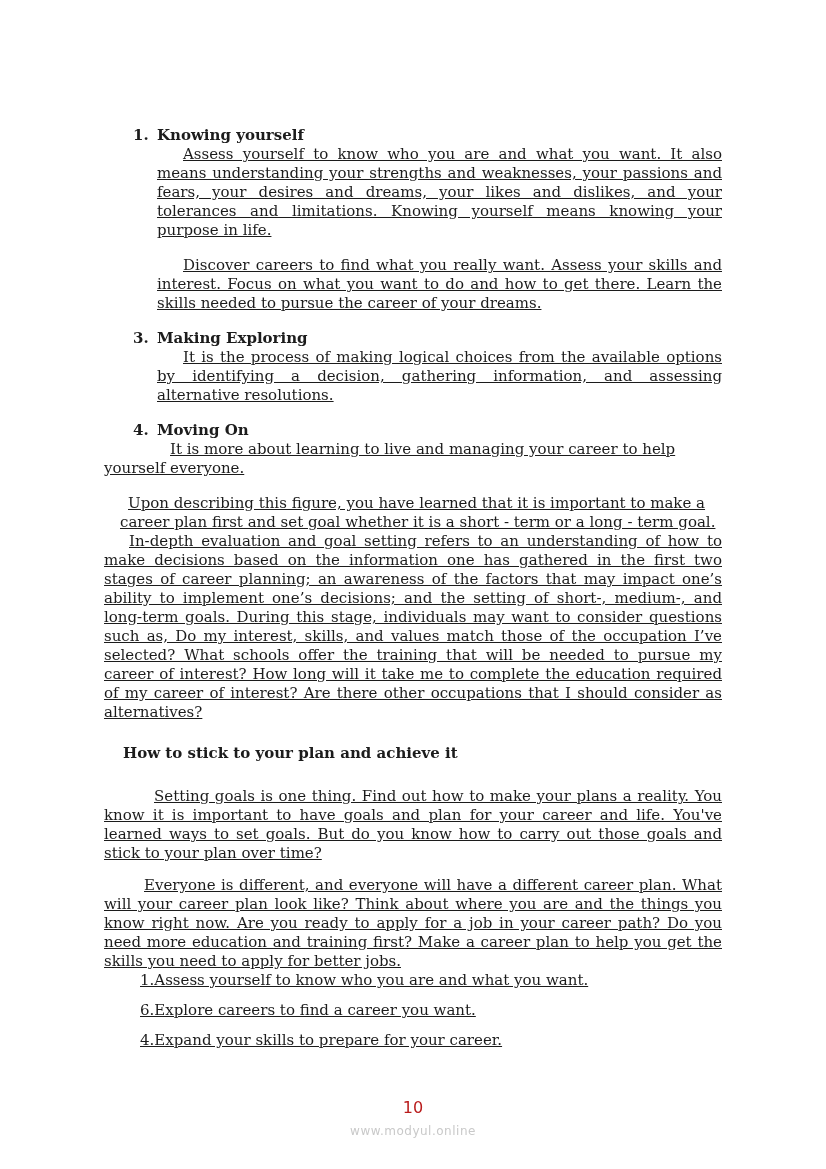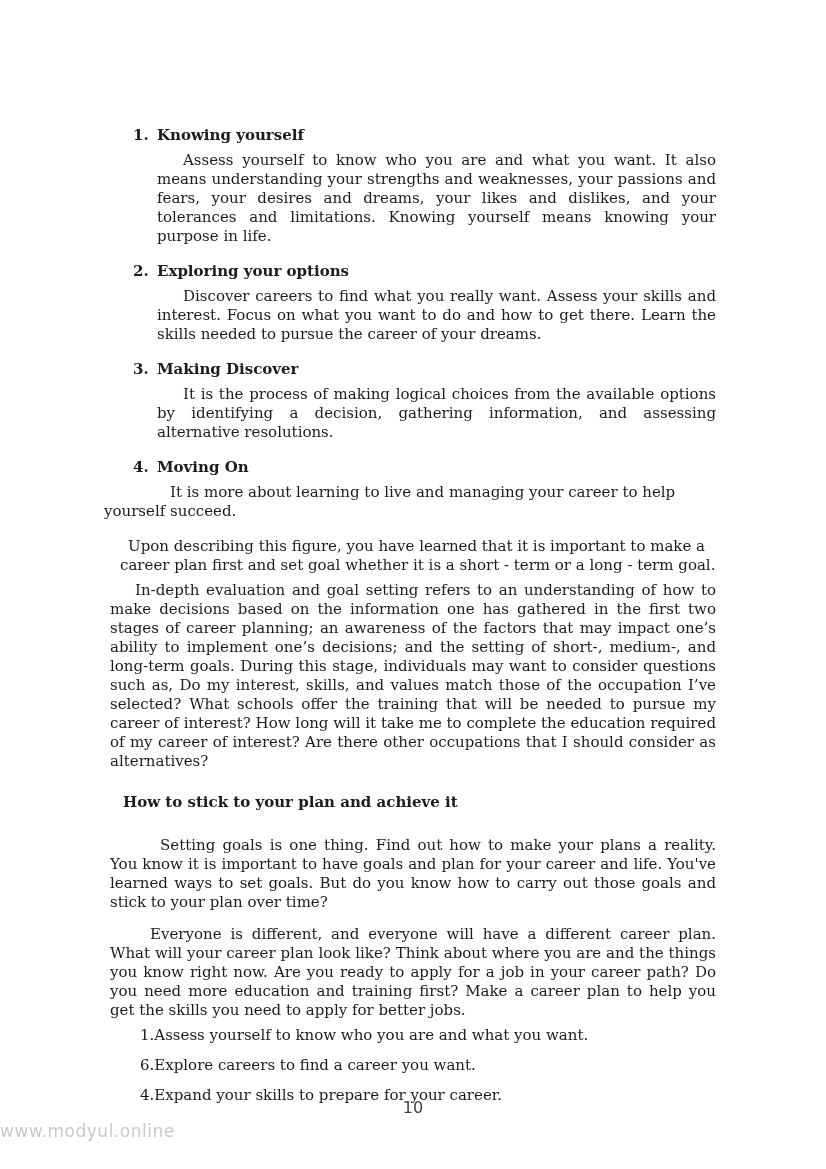--- a/index.html
+++ b/index.html
@@ -9,21 +9,21 @@
     height: 1169px;
     background: #ffffff;
     font-family: "DejaVu Serif", "Liberation Serif", serif;
     font-size: 15px;
     line-height: 19px;
     color: #1c1c1c;
     overflow: hidden;
     margin: 0 auto;
   }
   .content { position: absolute; left: 104px; right: 104px; top: 126px; }
-  p { margin: 6px; }
+  p { margin: 0; text-decoration: underline; }
 
   .stage { margin-bottom: 16px; }
   .stage-head { margin-left: 29px; font-weight: bold; }
   .stage-num { display: inline-block; width: 24px; }
   .stage-body { margin-left: 53px; text-align: justify; text-indent: 26px; }
   .stage-body.escape { margin-left: 0; text-align: left; text-indent: 66px; }
 
   .p-upon { margin-top: 14px; margin-left: 16px; text-indent: 8px; }
   .p-indepth { text-align: justify; text-indent: 25px; }
 
@@ -31,62 +31,60 @@
   .p-stick1 { text-indent: 50px; text-align: justify; }
   .p-stick2 { margin-top: 13px; text-indent: 40px; text-align: justify; }
 
   .h-six { font-weight: bold; margin: 13px 0 13px -5px; }
   .step { margin-left: 36px; margin-bottom: 11px; }
 
   .footer-pagenum {
     position: absolute; left: 0; right: 0; top: 1098px;
     text-align: center;
     font-family: "DejaVu Sans", "Liberation Sans", sans-serif;
-    font-size: 16px; color: #404040;
+    font-size: 16px; color: #b91c1c;
   }
   .footer-watermark {
     position: absolute; left: 0; right: 0; top: 1122px;
+    text-align: center;
     font-family: "DejaVu Sans", "Liberation Sans", sans-serif;
-    font-size: 17px; letter-spacing: 0.5px;
+    font-size: 12px; letter-spacing: 0.5px;
     color: #c9c9c9;
   }
 </style>
 </head>
 <body>
 
 <div class="page">
   <div class="content">
 
     <section>
       <div class="stage">
         <div class="stage-head">
           <span class="stage-num">1.</span><span>Knowing yourself</span>
         </div>
         <p class="stage-body">Assess yourself to know who you are and what you want. It also means understanding your strengths and weaknesses, your passions and fears, your desires and dreams, your likes and dislikes, and your tolerances and limitations. Knowing yourself means knowing your purpose in life.</p>
       </div>
 
       <div class="stage">
-        <div class="stage-head">
-          <span class="stage-num">2.</span><span>Exploring your options</span>
-        </div>
         <p class="stage-body">Discover careers to find what you really want. Assess your skills and interest.  Focus on what you want to do and how to get there. Learn the skills needed to pursue the career of your dreams.</p>
       </div>
 
       <div class="stage">
         <div class="stage-head">
-          <span class="stage-num">3.</span><span>Making Discover</span>
+          <span class="stage-num">3.</span><span>Making Exploring</span>
         </div>
         <p class="stage-body">It is the process of making logical choices from the available options  by identifying a decision, gathering information, and assessing alternative resolutions.</p>
       </div>
 
       <div class="stage">
         <div class="stage-head">
           <span class="stage-num">4.</span><span>Moving On</span>
         </div>
-        <p class="stage-body escape">It  is more about learning to live and managing your career to help yourself succeed.</p>
+        <p class="stage-body escape">It  is more about learning to live and managing your career to help yourself everyone.</p>
       </div>
     </section>
 
     <p class="p-upon">Upon describing this figure, you have learned that it is important to make a  career plan first and set goal whether it is a short - term or a long - term goal.</p>
     <p class="p-indepth">In-depth evaluation and goal setting refers to an understanding of how to make decisions based on the information one has gathered in the first two stages of career planning; an awareness of the factors that may impact one’s ability to implement one’s decisions; and the setting of short-, medium-, and long-term goals. During this stage, individuals may want to consider questions such as, Do my interest, skills, and values match those of the occupation I’ve selected? What schools offer the training that will be needed to pursue my career of interest? How long will it take me to complete the education required of my career of interest? Are there other occupations that I should consider as alternatives?</p>
 
     <div class="h-stick">How to stick to your plan and achieve it</div>
     <p class="p-stick1">Setting goals is one thing. Find out how to make your plans a reality. You know it is important to have goals and plan for your career and life. You've learned ways to set goals. But do you know how to carry out those goals and stick to your plan over time?</p>
     <p class="p-stick2">Everyone is different, and everyone will have a different career plan. What will your career plan look like? Think about where you are and the things you know right now. Are you ready to apply for a job in your career path? Do you need more education and training first? Make a career plan to help you get the skills you need to apply for better jobs.</p>
 

